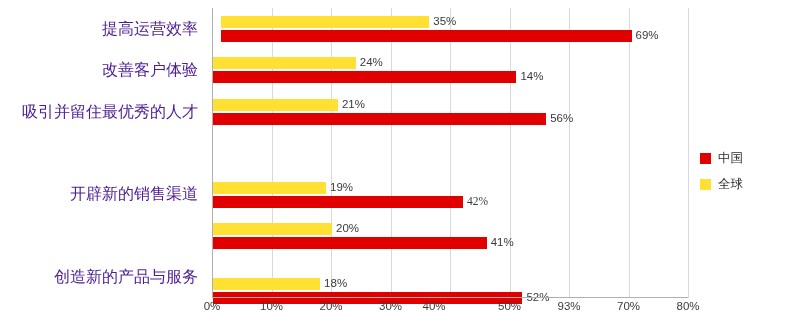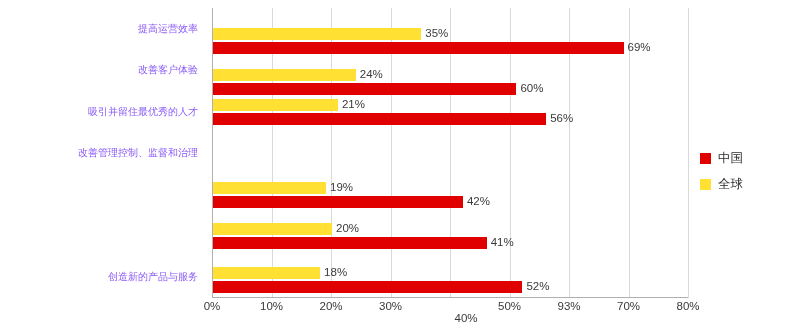--- a/index.html
+++ b/index.html
@@ -93,22 +93,22 @@
   .cat-labels {
     position: absolute;
     left: 0;
     top: 8px;
     width: 206px;
     height: 290px;
   }
   .cat-label {
     position: absolute;
     right: 8px;
-    font-size: 10px;
-    color: #8b5cf6;
+    font-size: 16px;
+    color: #4c1d95;
     white-space: nowrap;
     line-height: 16px;
   }
 
   
   .x-ticks {
     position: absolute;
     left: 212px;
     top: 300px;
     width: 476px;
@@ -150,83 +150,83 @@
 </style>
 </head>
 <body>
 
 <div id="chart-root">
 
   <div class="cat-labels">
       <div class="cat-label" style="top: 12.7143px;">提高运营效率</div>
       <div class="cat-label" style="top: 95.5714px;">吸引并留住最优秀的人才</div>
       <div class="cat-label" style="top: 54.1429px;">改善客户体验</div>
-      <div class="cat-label" style="top: 137px;">改善管理控制、监督和治理</div>
+      <div class="cat-label" style="top: 178.429px;">开辟新的销售渠道</div>
       <div class="cat-label" style="top: 261.286px;">创造新的产品与服务</div>
     </div>
 
   <div class="plot-area">
     <div class="gridlines">
         <div class="gridline" style="left: 59.5px;"></div>
         <div class="gridline" style="left: 119px;"></div>
         <div class="gridline" style="left: 178.5px;"></div>
         <div class="gridline" style="left: 238px;"></div>
         <div class="gridline" style="left: 297.5px;"></div>
         <div class="gridline" style="left: 357px;"></div>
         <div class="gridline" style="left: 416.5px;"></div>
         <div class="gridline" style="left: 476px;"></div>
       </div>
     <div class="rows">
-        <div class="row" style="top: 12px; height: 41.4286px;">
+        <div class="row" style="top: 0px; height: 41.4286px; margin-left: 8px;">
           <div class="bar global" style="width: 208.25px; background: rgb(255, 224, 51);"></div>
           <div class="bar-label global" style="left: 213.25px;">35%</div>
           <div class="bar china" style="width: 410.55px; background: rgb(224, 0, 0);"></div>
           <div class="bar-label china" style="left: 415.55px;">69%</div>
         </div>
-        <div class="row" style="top: 41.4286px; height: 41.4286px; margin-top: 12px;">
+        <div class="row" style="top: 41.4286px; height: 41.4286px;">
           <div class="bar global" style="width: 142.8px; background: rgb(255, 224, 51);"></div>
           <div class="bar-label global" style="left: 147.8px;">24%</div>
           <div class="bar china" style="width: 303.45px; background: rgb(224, 0, 0);"></div>
-          <div class="bar-label china" style="left: 308.45px;">60%</div>
+          <div class="bar-label china" style="left: 308.45px;">14%</div>
         </div>
         <div class="row" style="top: 82.8571px; height: 41.4286px;">
           <div class="bar global" style="width: 124.95px; background: rgb(255, 224, 51);"></div>
           <div class="bar-label global" style="left: 129.95px;">21%</div>
           <div class="bar china" style="width: 333.2px; background: rgb(224, 0, 0);"></div>
           <div class="bar-label china" style="left: 338.2px;">56%</div>
         </div>
         <div class="row" style="top: 165.714px; height: 41.4286px;">
           <div class="bar global" style="width: 113.05px; background: rgb(255, 224, 51);"></div>
           <div class="bar-label global" style="left: 118.05px;">19%</div>
           <div class="bar china" style="width: 249.9px; background: rgb(224, 0, 0);"></div>
-          <div class="bar-label china" style="left: 254.9px;">42%</div>
+          <div class="bar-label china" style="left: 254.9px; font-family: Liberation Serif, serif;">42%</div>
         </div>
         <div class="row" style="top: 207.143px; height: 41.4286px;">
           <div class="bar global" style="width: 119px; background: rgb(255, 224, 51);"></div>
           <div class="bar-label global" style="left: 124px;">20%</div>
           <div class="bar china" style="width: 273.7px; background: rgb(224, 0, 0);"></div>
           <div class="bar-label china" style="left: 278.7px;">41%</div>
         </div>
-        <div class="row" style="top: 251px; height: 41.4286px; padding-left: 12px;">
+        <div class="row" style="top: 262px; height: 41.4286px; padding-left: 12px;">
           <div class="bar global" style="width: 107.1px; background: rgb(255, 224, 51);"></div>
           <div class="bar-label global" style="left: 112.1px;">18%</div>
           <div class="bar china" style="width: 309.4px; background: rgb(224, 0, 0);"></div>
           <div class="bar-label china" style="left: 314.4px;">52%</div>
         </div>
       </div>
     <div class="axis-left"></div>
     <div class="axis-bottom"></div>
   </div>
 
   <div class="x-ticks">
       <div class="x-tick" style="left: 0px;">0%</div>
       <div class="x-tick" style="left: 59.5px;">10%</div>
       <div class="x-tick" style="left: 119px;">20%</div>
       <div class="x-tick" style="left: 178.5px;">30%</div>
-      <div class="x-tick" style="left: 254px; margin-top: 12px;">40%</div>
+      <div class="x-tick" style="left: 222px;">40%</div>
       <div class="x-tick" style="left: 297.5px;">50%</div>
       <div class="x-tick" style="left: 357px;">93%</div>
       <div class="x-tick" style="left: 416.5px;">70%</div>
       <div class="x-tick" style="left: 476px;">80%</div>
     </div>
 
   <div class="legend">
       <div class="legend-item">
         <span class="legend-swatch" style="background: rgb(224, 0, 0);"></span>
         <span class="legend-text">中国</span>

